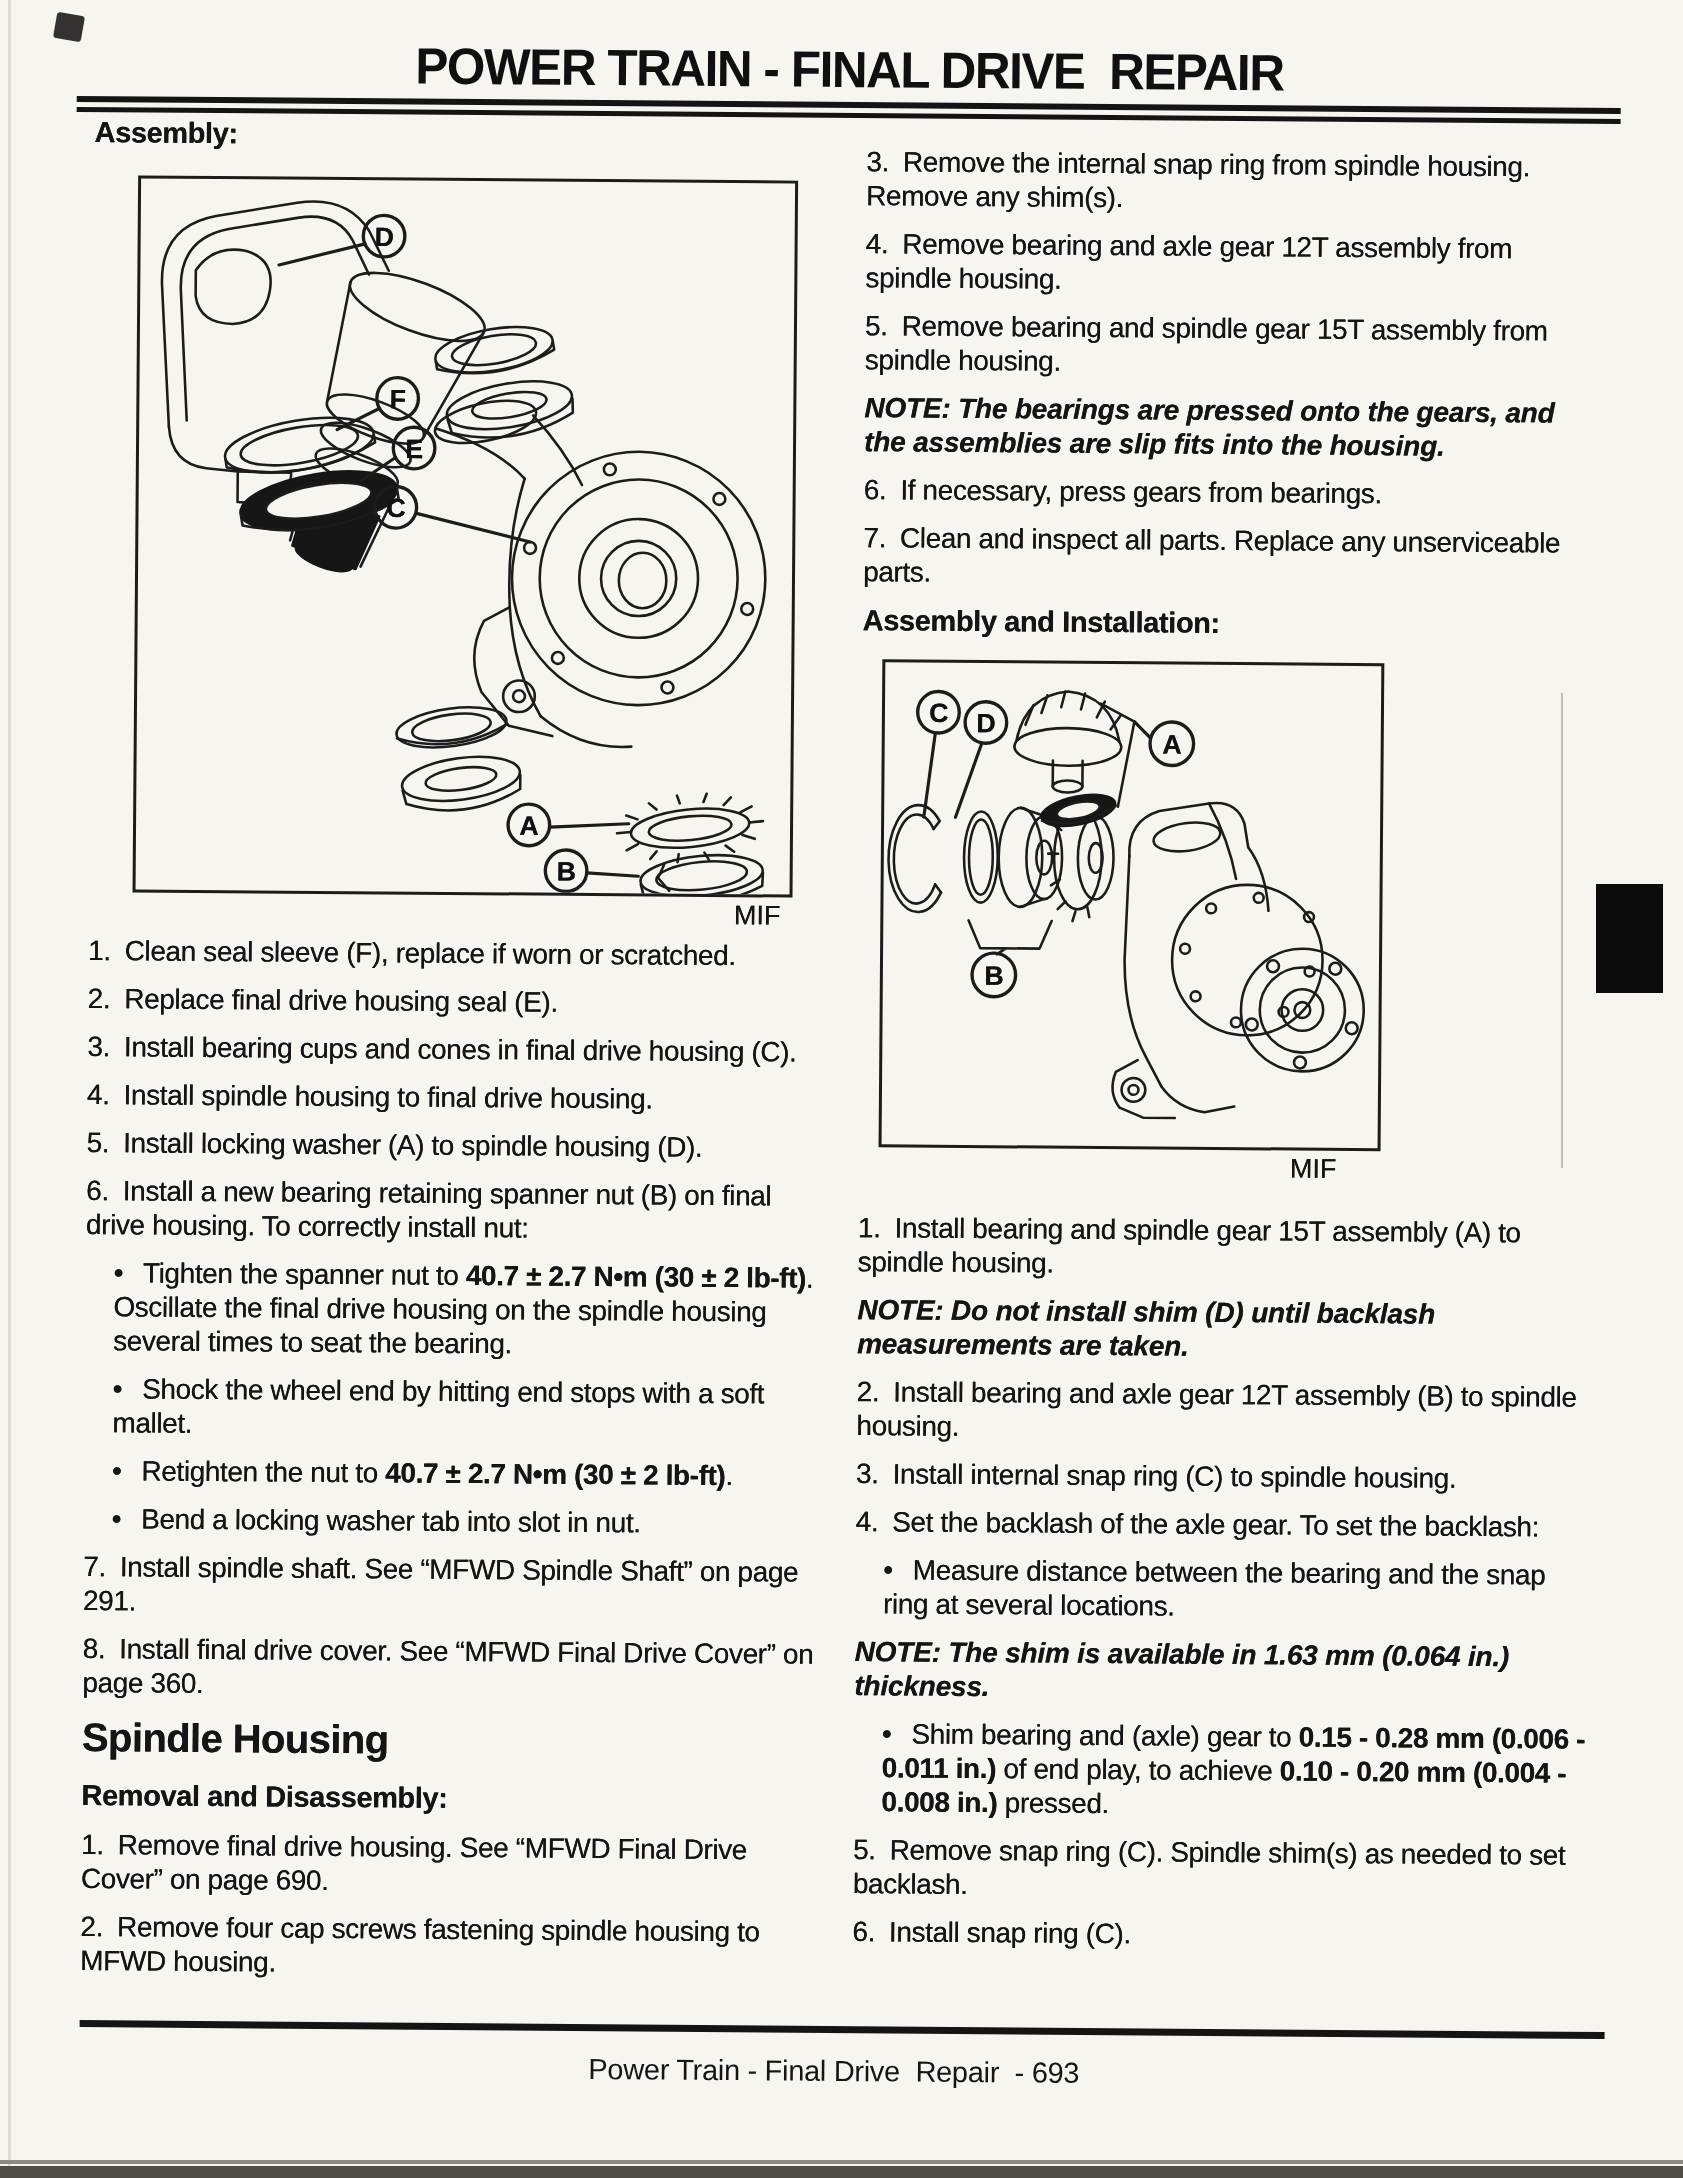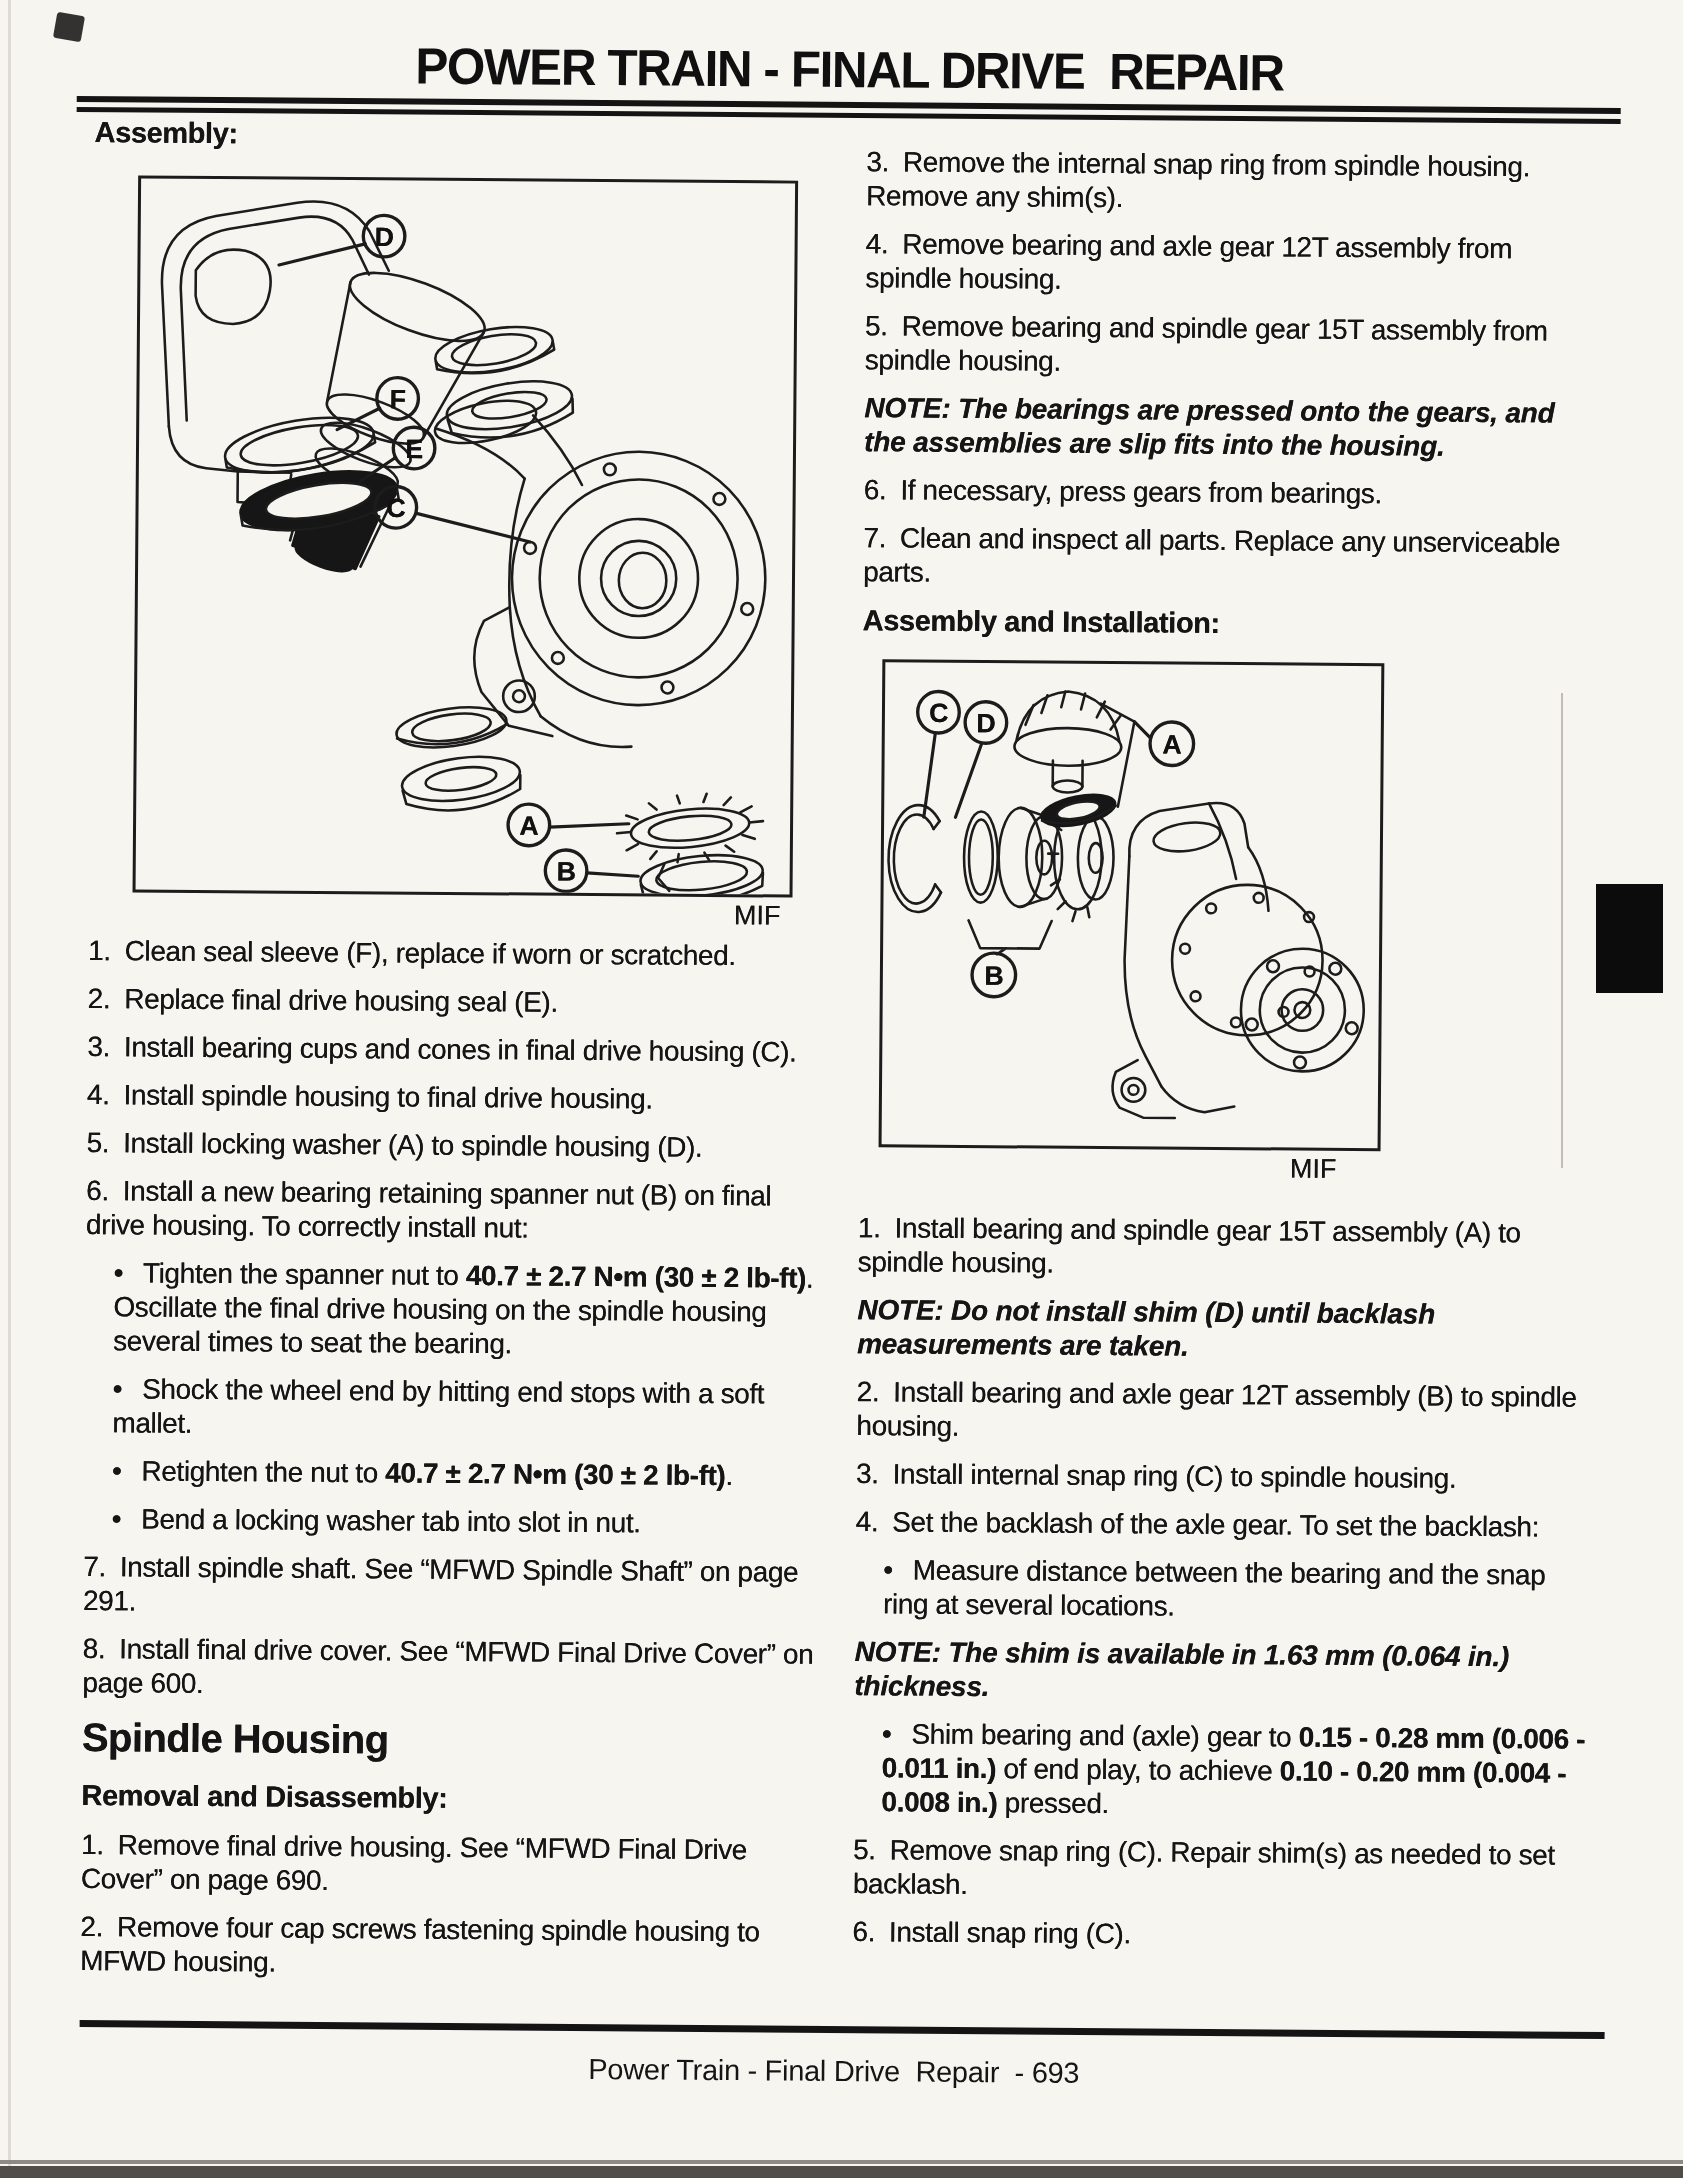--- a/index.html
+++ b/index.html
@@ -210,21 +210,21 @@
     <p class="step"><span class="num">4.</span><span>Install spindle housing to final drive housing.</span></p>
     <p class="step"><span class="num">5.</span><span>Install locking washer (A) to spindle housing (D).</span></p>
     <p class="step"><span class="num">6.</span><span>Install a new bearing retaining spanner nut (B) on final drive housing. To correctly install nut:</span></p>
 
     <p class="bullet"><span class="bul">•</span><span>Tighten the spanner nut to </span><b>40.7 ± 2.7 N•m (30 ± 2 lb-ft)</b><span>. Oscillate the final drive housing on the spindle housing several times to seat the bearing.</span></p>
     <p class="bullet"><span class="bul">•</span><span>Shock the wheel end by hitting end stops with a soft mallet.</span></p>
     <p class="bullet"><span class="bul">•</span><span>Retighten the nut to </span><b>40.7 ± 2.7 N•m (30 ± 2 lb-ft)</b><span>.</span></p>
     <p class="bullet"><span class="bul">•</span><span>Bend a locking washer tab into slot in nut.</span></p>
 
     <p class="step"><span class="num">7.</span><span>Install spindle shaft. See “MFWD Spindle Shaft” on page 291.</span></p>
-    <p class="step"><span class="num">8.</span><span>Install final drive cover. See “MFWD Final Drive Cover” on page 600.</span></p>
+    <p class="step"><span class="num">8.</span><span>Install final drive cover. See “MFWD Final Drive Cover” on page 360.</span></p>
 
     <div class="section-h">Spindle Housing</div>
     <div class="sub-h">Removal and Disassembly:</div>
 
     <p class="step"><span class="num">1.</span><span>Remove final drive housing. See “MFWD Final Drive Cover” on page 690.</span></p>
     <p class="step"><span class="num">2.</span><span>Remove four cap screws fastening spindle housing to MFWD housing.</span></p>
   </div>
 
   <div class="col col-right">
 
@@ -345,21 +345,21 @@
     <p class="step"><span class="num">2.</span><span>Install bearing and axle gear 12T assembly (B) to spindle housing.</span></p>
     <p class="step"><span class="num">3.</span><span>Install internal snap ring (C) to spindle housing.</span></p>
     <p class="step"><span class="num">4.</span><span>Set the backlash of the axle gear. To set the backlash:</span></p>
 
     <p class="bullet"><span class="bul">•</span><span>Measure distance between the bearing and the snap ring at several locations.</span></p>
 
     <p class="note">NOTE: The shim is available in 1.63 mm (0.064 in.) thickness.</p>
 
     <p class="bullet"><span class="bul">•</span><span>Shim bearing and (axle) gear to </span><b>0.15 - 0.28 mm (0.006 - 0.011 in.)</b><span> of end play, to achieve </span><b>0.10 - 0.20 mm (0.004 - 0.008 in.)</b><span> pressed.</span></p>
 
-    <p class="step"><span class="num">5.</span><span>Remove snap ring (C). Repair shim(s) as needed to set backlash.</span></p>
+    <p class="step"><span class="num">5.</span><span>Remove snap ring (C). Spindle shim(s) as needed to set backlash.</span></p>
     <p class="step"><span class="num">6.</span><span>Install snap ring (C).</span></p>
   </div>
 
   <div class="footrule"></div>
   <div class="footer">Power Train - Final Drive  Repair  - 693</div>
 
 </div>
 
 
 </body></html>

